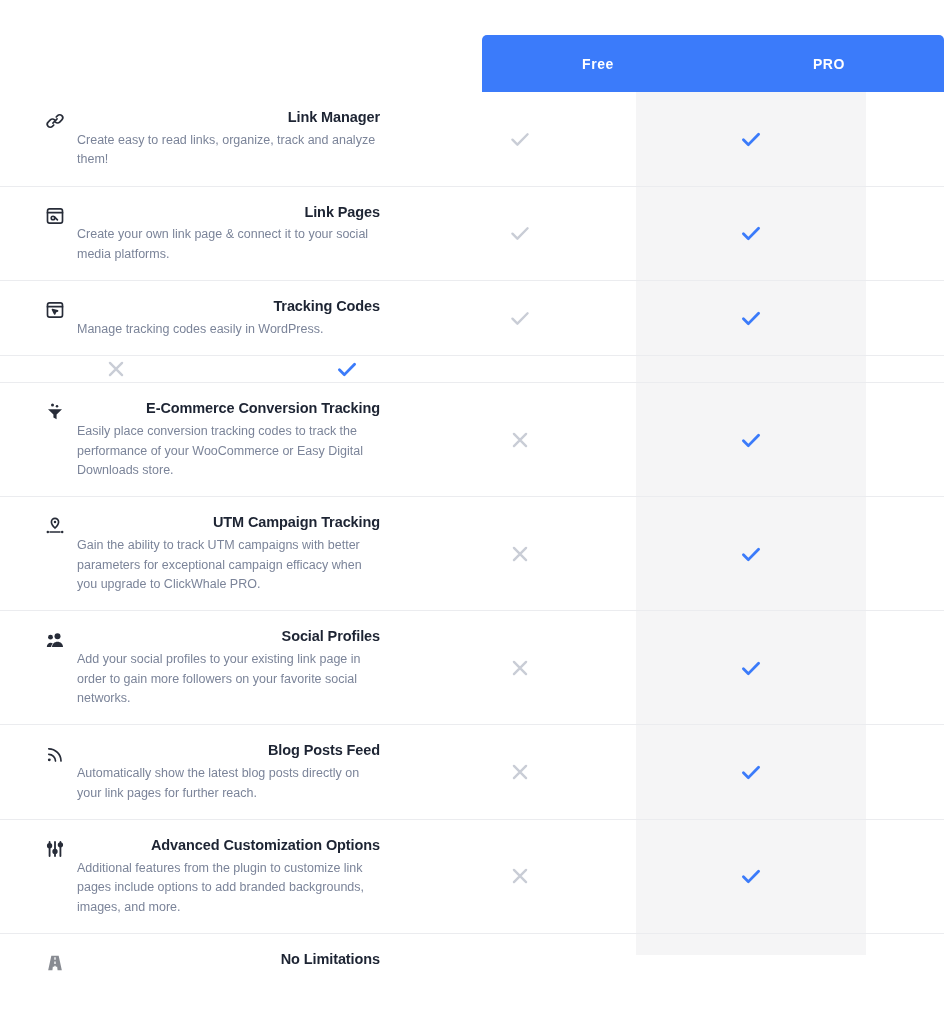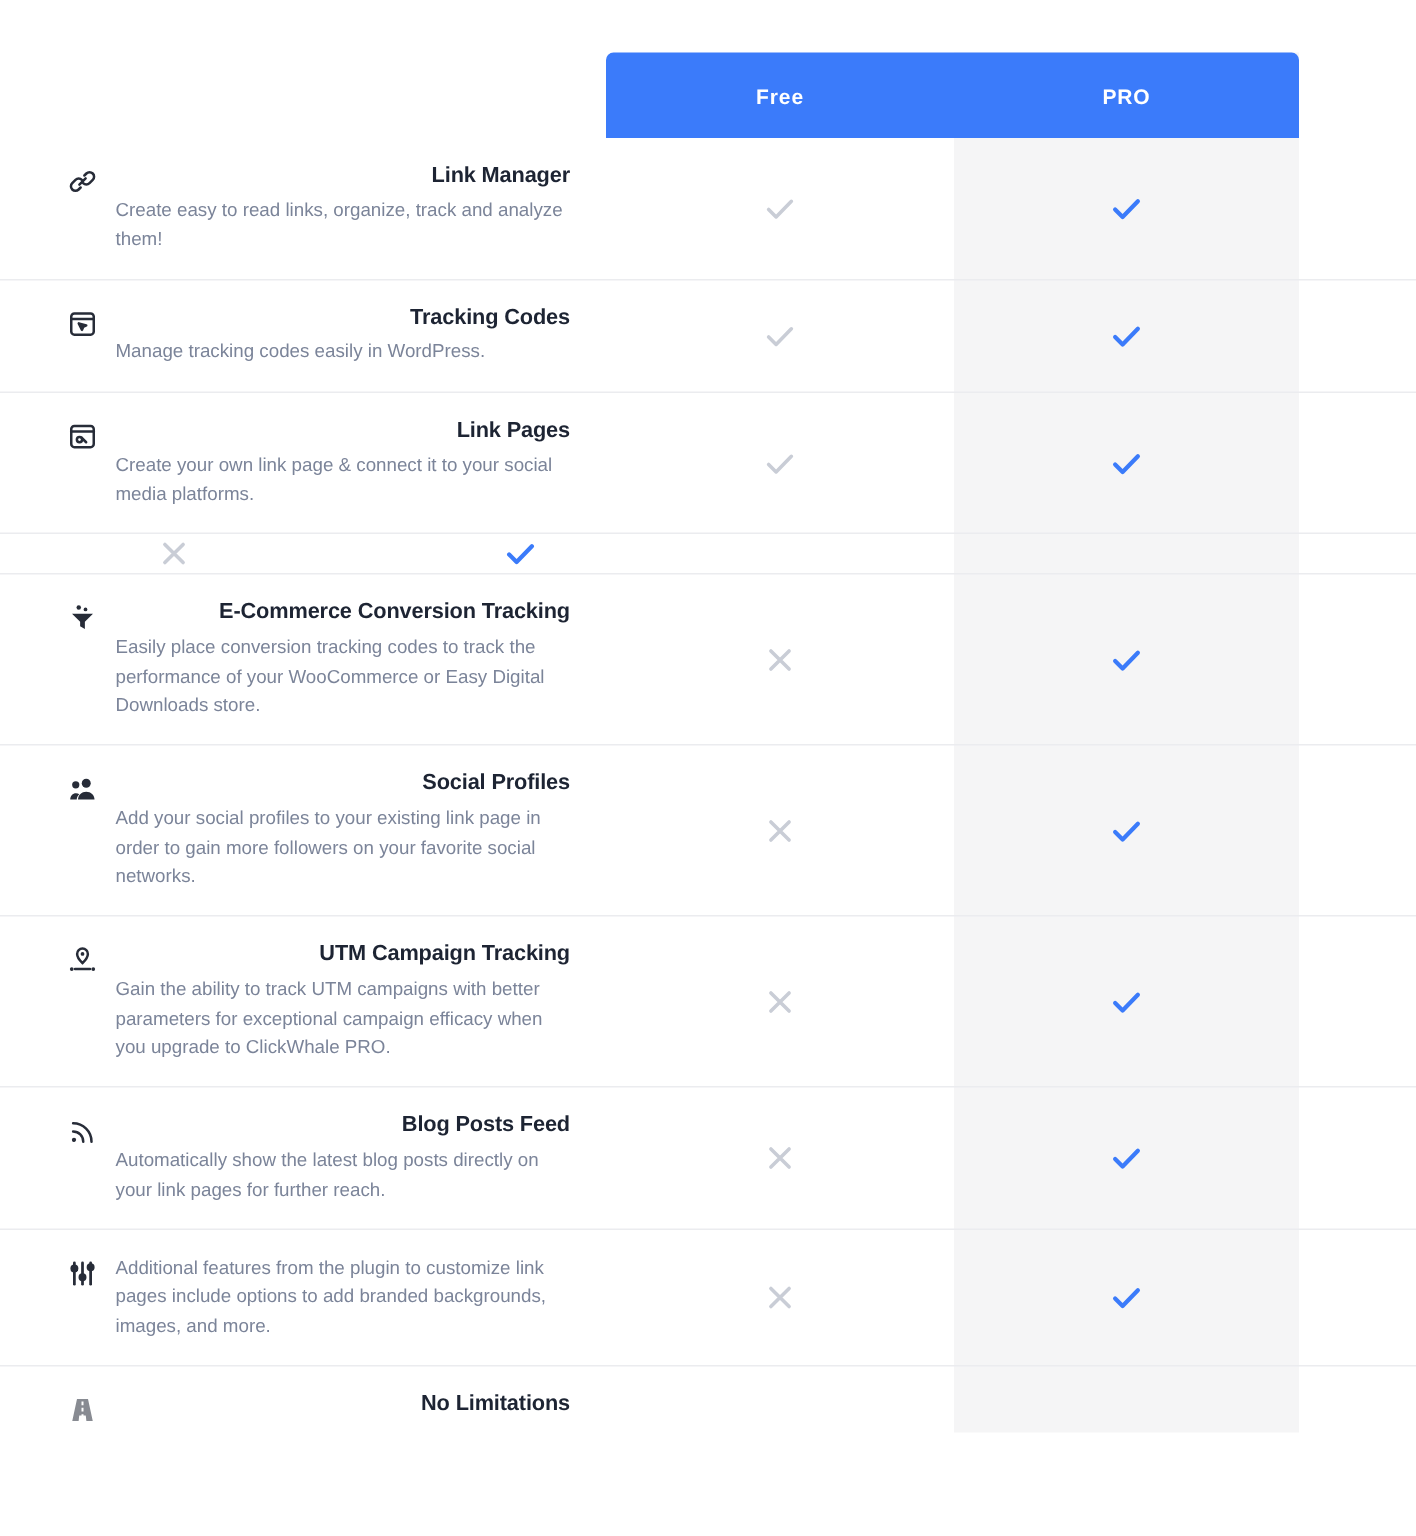--- a/index.html
+++ b/index.html
@@ -39,20 +39,21 @@
     top: 0;
     width: 944px;
     z-index: 1;
   }
 
   
   .thead {
     display: flex;
     height: 57px;
     margin-top: 35px;
+    justify-content: flex-end;
   }
   .th-feature {
     width: 404px;
     flex: none;
   }
   .th-col {
     flex: none;
     display: flex;
     align-items: center;
     justify-content: center;
@@ -198,26 +199,27 @@
               </svg>
             </span>
           </div>
         </div>
         <div class="row">
           <div class="cell-feature">
             <span class="feat-icon">
               <svg width="20" height="20" viewBox="0 0 24 24" fill="none" stroke="currentColor" stroke-width="2">
                 <rect x="3" y="3.5" width="18" height="17" rx="2.5"></rect>
                 <path d="M3 8h18" stroke-linecap="round"></path>
-                <path d="M9 11.5l6 1.6-2.4 1.1-1 2.5z" fill="currentColor" stroke-linejoin="round"></path>
-              </svg>
-            </span>
-            <div class="feat-text">
-              <p class="feat-title">Tracking Codes</p>
-              <p class="feat-desc">Manage tracking codes easily in WordPress.</p>
+                <circle cx="9.6" cy="14.4" r="2.1"></circle>
+                <path d="M11.3 13l3.6 3.6" stroke-linecap="round"></path>
+              </svg>
+            </span>
+            <div class="feat-text">
+              <p class="feat-title">Link Pages</p>
+              <p class="feat-desc">Create your own link page &amp; connect it to your social media platforms.</p>
             </div>
           </div>
           <div class="cell-mark cell-free">
             <span>
               <svg class="mark mark-check-off" viewBox="0 0 24 24" fill="none" stroke-width="2.2" stroke-linecap="round" stroke-linejoin="round">
                 <path d="M5 12.6l4.6 4.6L19 7.6"></path>
               </svg>
             </span>
           </div>
           <div class="cell-mark cell-pro">
@@ -227,27 +229,26 @@
               </svg>
             </span>
           </div>
         </div>
         <div class="row">
           <div class="cell-feature">
             <span class="feat-icon">
               <svg width="20" height="20" viewBox="0 0 24 24" fill="none" stroke="currentColor" stroke-width="2">
                 <rect x="3" y="3.5" width="18" height="17" rx="2.5"></rect>
                 <path d="M3 8h18" stroke-linecap="round"></path>
-                <circle cx="9.6" cy="14.4" r="2.1"></circle>
-                <path d="M11.3 13l3.6 3.6" stroke-linecap="round"></path>
-              </svg>
-            </span>
-            <div class="feat-text">
-              <p class="feat-title">Link Pages</p>
-              <p class="feat-desc">Create your own link page &amp; connect it to your social media platforms.</p>
+                <path d="M9 11.5l6 1.6-2.4 1.1-1 2.5z" fill="currentColor" stroke-linejoin="round"></path>
+              </svg>
+            </span>
+            <div class="feat-text">
+              <p class="feat-title">Tracking Codes</p>
+              <p class="feat-desc">Manage tracking codes easily in WordPress.</p>
             </div>
           </div>
           <div class="cell-mark cell-free">
             <span>
               <svg class="mark mark-check-off" viewBox="0 0 24 24" fill="none" stroke-width="2.2" stroke-linecap="round" stroke-linejoin="round">
                 <path d="M5 12.6l4.6 4.6L19 7.6"></path>
               </svg>
             </span>
           </div>
           <div class="cell-mark cell-pro">
@@ -279,50 +280,20 @@
             <span class="feat-icon">
               <svg width="20" height="20" viewBox="0 0 24 24" fill="currentColor">
                 <circle cx="9" cy="3.6" r="1.8"></circle>
                 <circle cx="14.4" cy="5.1" r="1.5"></circle>
                 <path d="M3.6 8.6h16.8L13.9 15v5.8l-3.8-2.2V15z"></path>
               </svg>
             </span>
             <div class="feat-text">
               <p class="feat-title">E-Commerce Conversion Tracking</p>
               <p class="feat-desc">Easily place conversion tracking codes to track the performance of your WooCommerce or Easy Digital Downloads store.</p>
-            </div>
-          </div>
-          <div class="cell-mark cell-free">
-            <span>
-              <svg class="mark mark-cross" viewBox="0 0 24 24" fill="none" stroke-width="2.2" stroke-linecap="round">
-                <path d="M6.4 6.4l11.2 11.2M17.6 6.4L6.4 17.6"></path>
-              </svg>
-            </span>
-          </div>
-          <div class="cell-mark cell-pro">
-            <span>
-              <svg class="mark mark-check-on" viewBox="0 0 24 24" fill="none" stroke-width="2.6" stroke-linecap="round" stroke-linejoin="round">
-                <path d="M5 12.6l4.6 4.6L19 7.6"></path>
-              </svg>
-            </span>
-          </div>
-        </div>
-        <div class="row">
-          <div class="cell-feature">
-            <span class="feat-icon">
-              <svg width="20" height="20" viewBox="0 0 24 24" fill="currentColor">
-                <circle cx="15" cy="7.4" r="3.6"></circle>
-                <path d="M8.4 20.4c0-3.7 3-6.3 6.6-6.3s6.6 2.6 6.6 6.3z"></path>
-                <circle cx="6.6" cy="8.6" r="2.9"></circle>
-                <path d="M2.2 20.4c0-3 2-5.1 4.6-5.1 1 0 1.9.3 2.6.8-1.3 1.2-2 2.7-2 4.3z"></path>
-              </svg>
-            </span>
-            <div class="feat-text">
-              <p class="feat-title">Social Profiles</p>
-              <p class="feat-desc">Add your social profiles to your existing link page in order to gain more followers on your favorite social networks.</p>
             </div>
           </div>
           <div class="cell-mark cell-free">
             <span>
               <svg class="mark mark-cross" viewBox="0 0 24 24" fill="none" stroke-width="2.2" stroke-linecap="round">
                 <path d="M6.4 6.4l11.2 11.2M17.6 6.4L6.4 17.6"></path>
               </svg>
             </span>
           </div>
           <div class="cell-mark cell-pro">
@@ -340,20 +311,50 @@
                 <path d="M12 2.8a4.3 4.3 0 014.3 4.3c0 3.2-4.3 7.3-4.3 7.3S7.7 10.3 7.7 7.1A4.3 4.3 0 0112 2.8z"></path>
                 <circle cx="12" cy="7.1" r="1.5" fill="currentColor" stroke="none"></circle>
                 <path d="M6 19.2h12"></path>
                 <circle cx="3.4" cy="19.2" r="1.5" fill="currentColor" stroke="none"></circle>
                 <circle cx="20.6" cy="19.2" r="1.5" fill="currentColor" stroke="none"></circle>
               </svg>
             </span>
             <div class="feat-text">
               <p class="feat-title">UTM Campaign Tracking</p>
               <p class="feat-desc">Gain the ability to track UTM campaigns with better parameters for exceptional campaign efficacy when you upgrade to ClickWhale PRO.</p>
+            </div>
+          </div>
+          <div class="cell-mark cell-free">
+            <span>
+              <svg class="mark mark-cross" viewBox="0 0 24 24" fill="none" stroke-width="2.2" stroke-linecap="round">
+                <path d="M6.4 6.4l11.2 11.2M17.6 6.4L6.4 17.6"></path>
+              </svg>
+            </span>
+          </div>
+          <div class="cell-mark cell-pro">
+            <span>
+              <svg class="mark mark-check-on" viewBox="0 0 24 24" fill="none" stroke-width="2.6" stroke-linecap="round" stroke-linejoin="round">
+                <path d="M5 12.6l4.6 4.6L19 7.6"></path>
+              </svg>
+            </span>
+          </div>
+        </div>
+        <div class="row">
+          <div class="cell-feature">
+            <span class="feat-icon">
+              <svg width="20" height="20" viewBox="0 0 24 24" fill="currentColor">
+                <circle cx="15" cy="7.4" r="3.6"></circle>
+                <path d="M8.4 20.4c0-3.7 3-6.3 6.6-6.3s6.6 2.6 6.6 6.3z"></path>
+                <circle cx="6.6" cy="8.6" r="2.9"></circle>
+                <path d="M2.2 20.4c0-3 2-5.1 4.6-5.1 1 0 1.9.3 2.6.8-1.3 1.2-2 2.7-2 4.3z"></path>
+              </svg>
+            </span>
+            <div class="feat-text">
+              <p class="feat-title">Social Profiles</p>
+              <p class="feat-desc">Add your social profiles to your existing link page in order to gain more followers on your favorite social networks.</p>
             </div>
           </div>
           <div class="cell-mark cell-free">
             <span>
               <svg class="mark mark-cross" viewBox="0 0 24 24" fill="none" stroke-width="2.2" stroke-linecap="round">
                 <path d="M6.4 6.4l11.2 11.2M17.6 6.4L6.4 17.6"></path>
               </svg>
             </span>
           </div>
           <div class="cell-mark cell-pro">
@@ -400,20 +401,21 @@
               <svg width="20" height="20" viewBox="0 0 24 24" fill="none" stroke="currentColor" stroke-width="2.2" stroke-linecap="round">
                 <path d="M5.5 3.5v17"></path>
                 <path d="M12 3.5v17"></path>
                 <path d="M18.5 3.5v17"></path>
                 <circle cx="5.5" cy="8" r="2.1" fill="currentColor"></circle>
                 <circle cx="12" cy="15" r="2.1" fill="currentColor"></circle>
                 <circle cx="18.5" cy="7" r="2.1" fill="currentColor"></circle>
               </svg>
             </span>
             <div class="feat-text">
+              <p class="feat-title">Advanced Customization Options</p>
               <p class="feat-desc">Additional features from the plugin to customize link pages include options to add branded backgrounds, images, and more.</p>
             </div>
           </div>
           <div class="cell-mark cell-free">
             <span>
               <svg class="mark mark-cross" viewBox="0 0 24 24" fill="none" stroke-width="2.2" stroke-linecap="round">
                 <path d="M6.4 6.4l11.2 11.2M17.6 6.4L6.4 17.6"></path>
               </svg>
             </span>
           </div>

